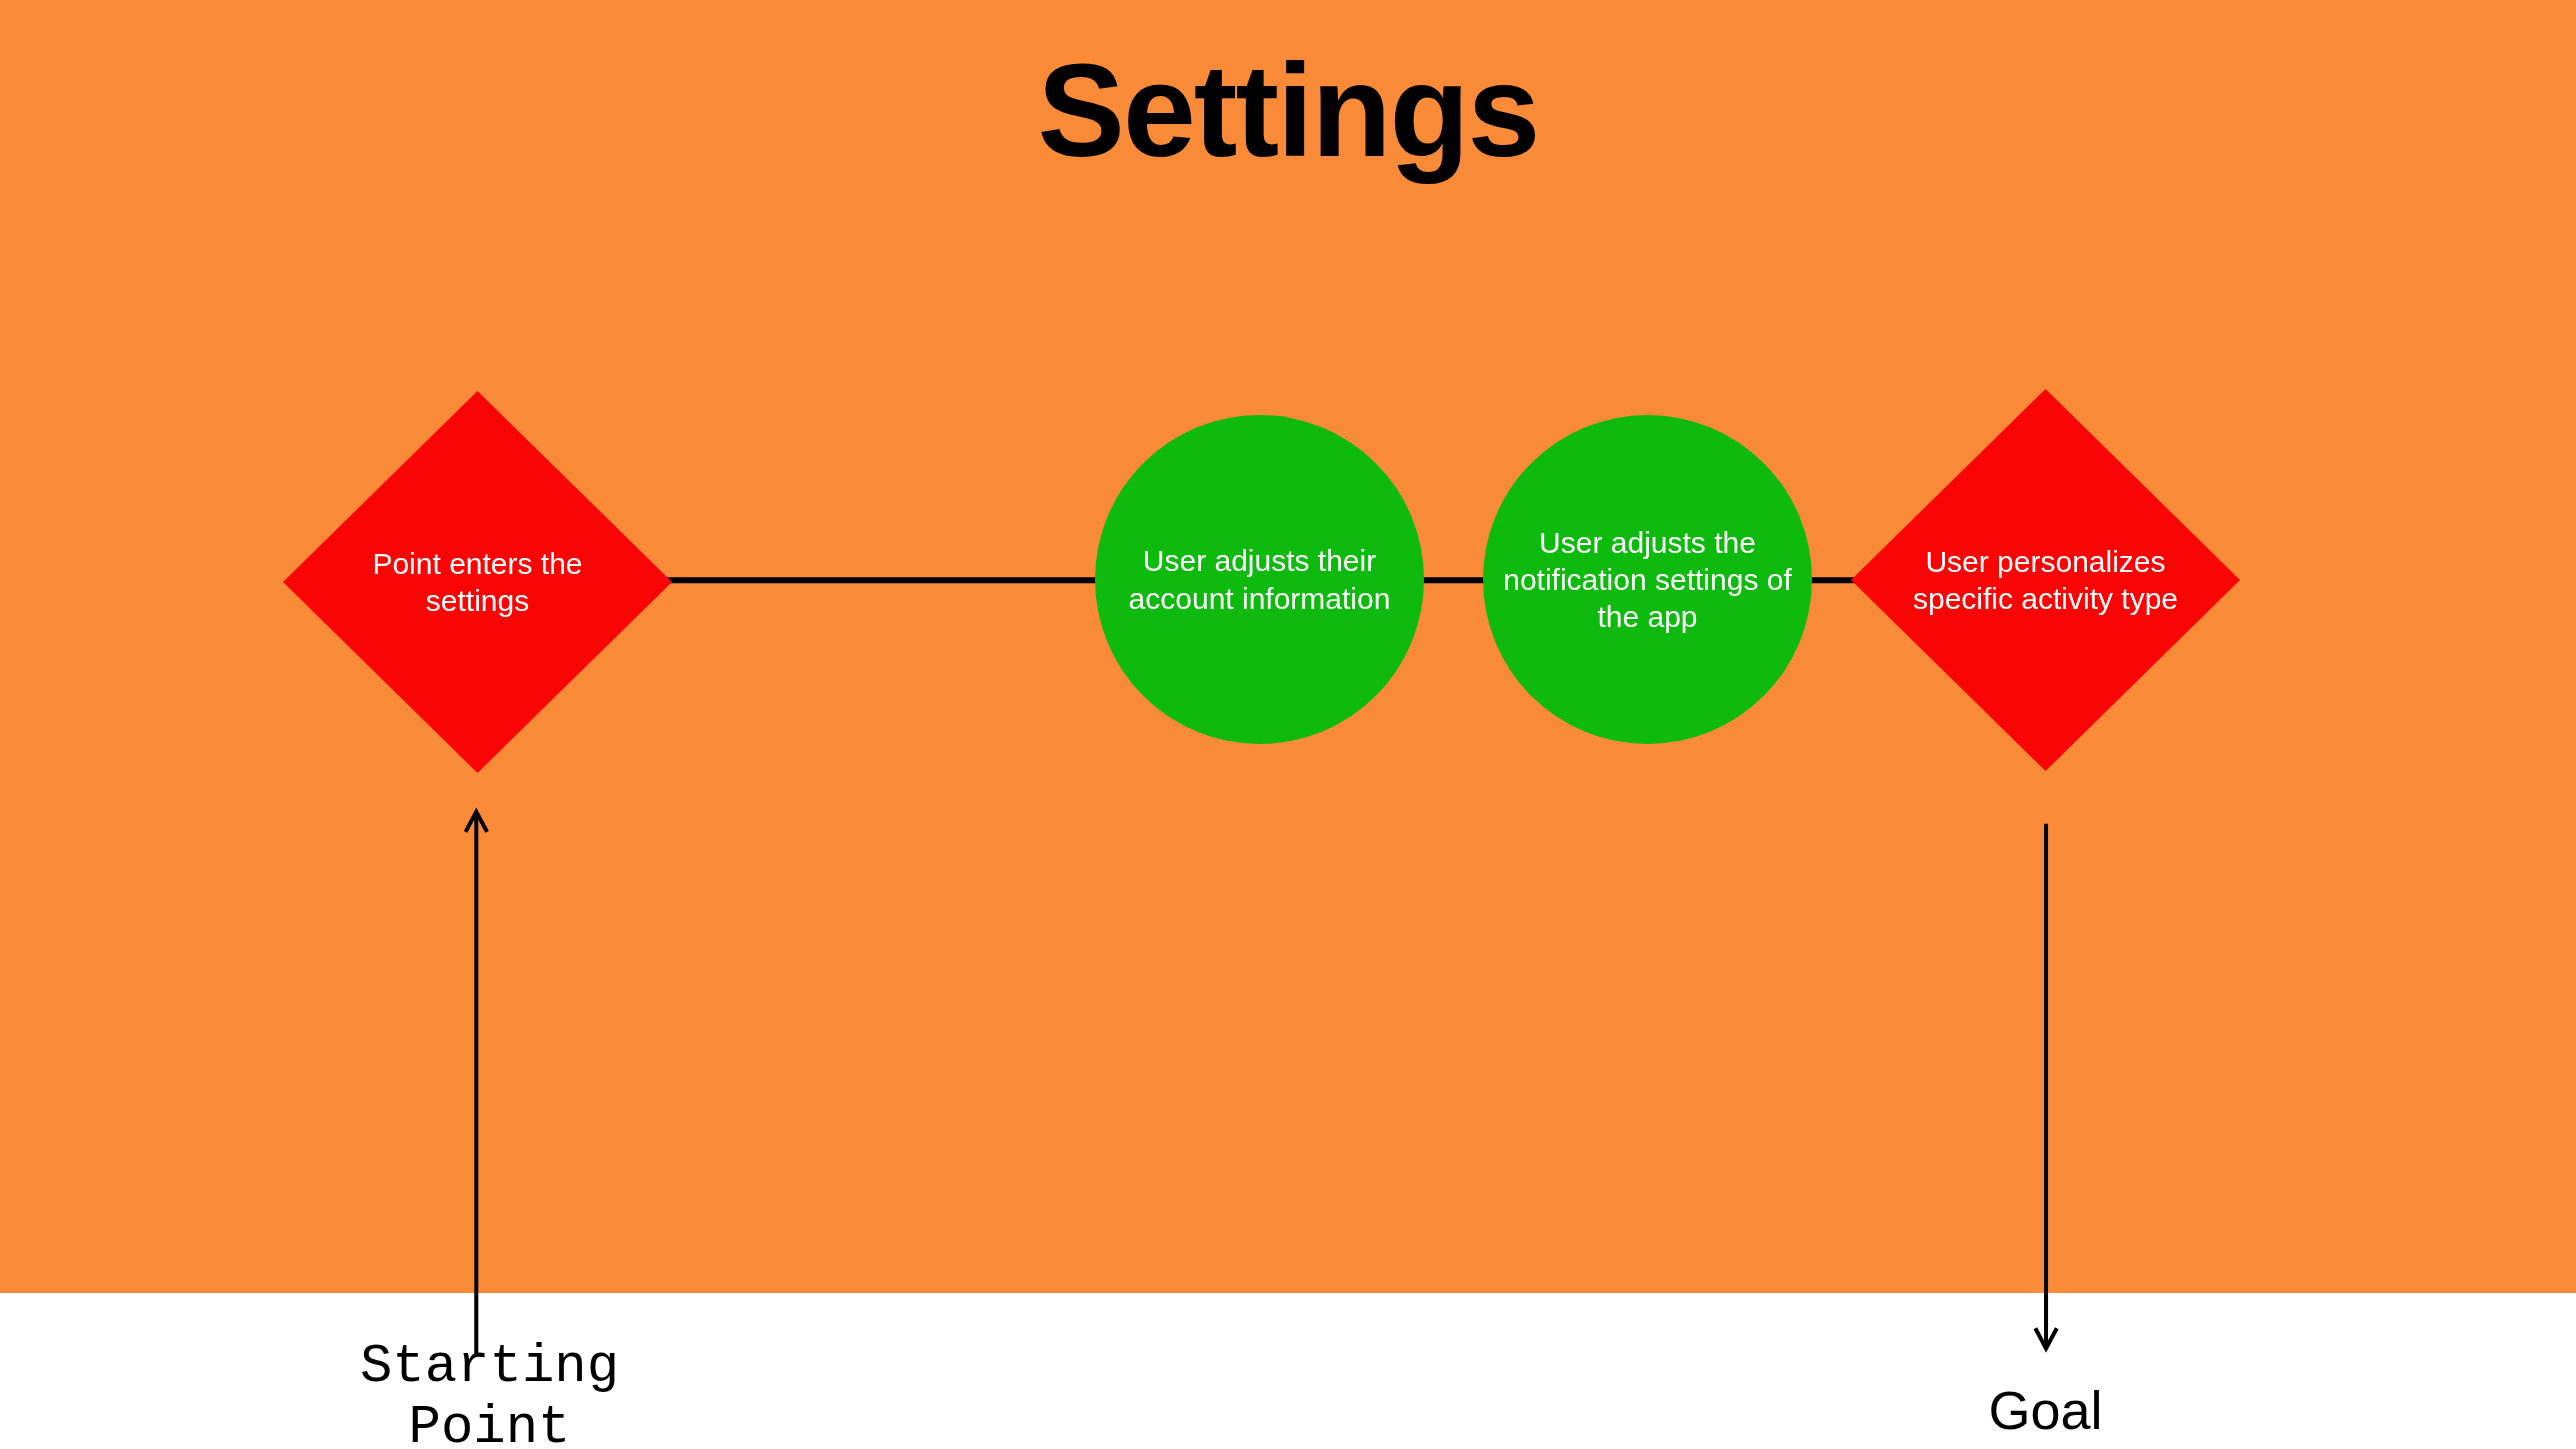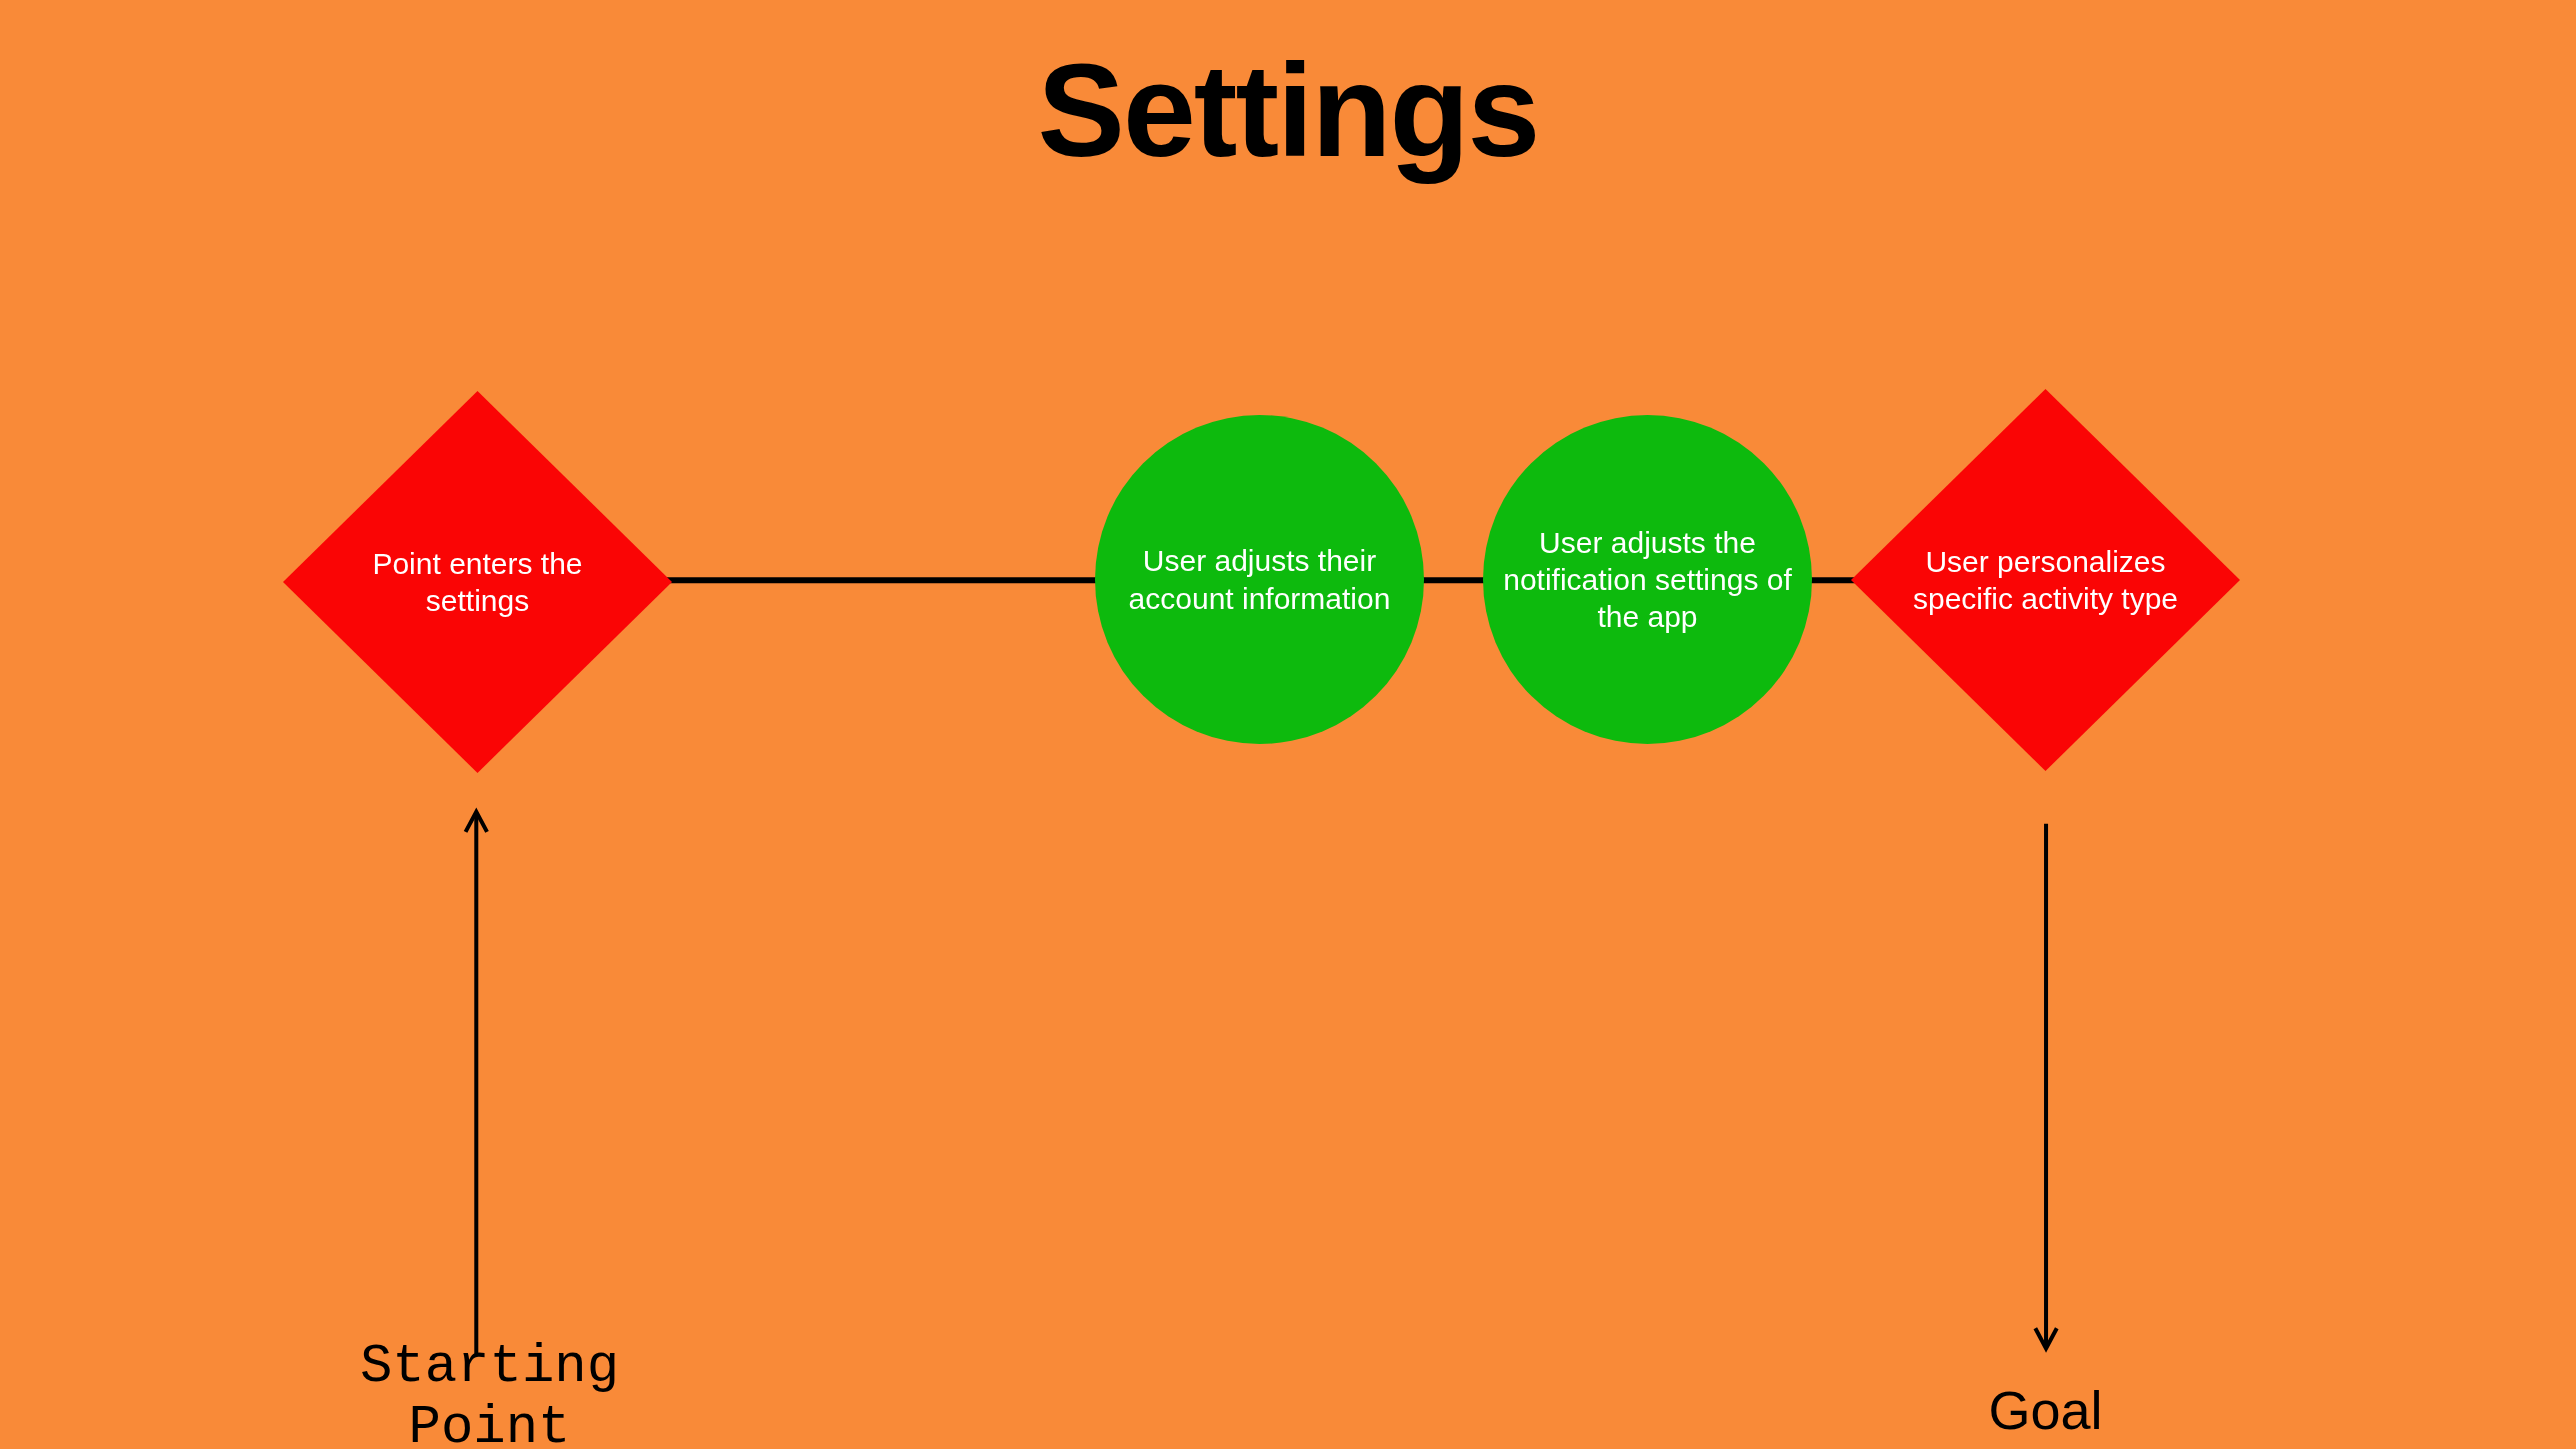--- a/index.html
+++ b/index.html
@@ -12,21 +12,21 @@
   }
   * { margin: 0; padding: 0; box-sizing: border-box; }
   html, body {
     width: 2576px; height: 1449px;
     overflow: hidden;
     font-family: "Liberation Sans", "DejaVu Sans", sans-serif;
   }
   .stage {
     position: absolute;
     left: 0; top: 0;
-    width: 2576px; height: 1449px;
+    width: 2576px; height: 1293px;
     background: var(--background);
   }
   .title {
     position: absolute;
     left: 0; top: 35px;
     width: 2576px;
     text-align: center;
     font-size: 131px;
     font-weight: 700;
     letter-spacing: -2px;

